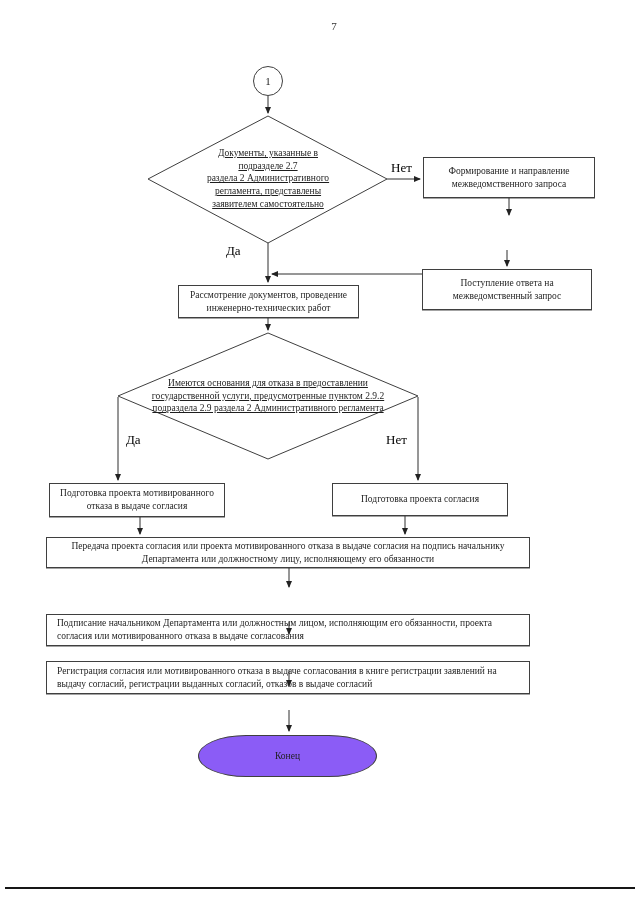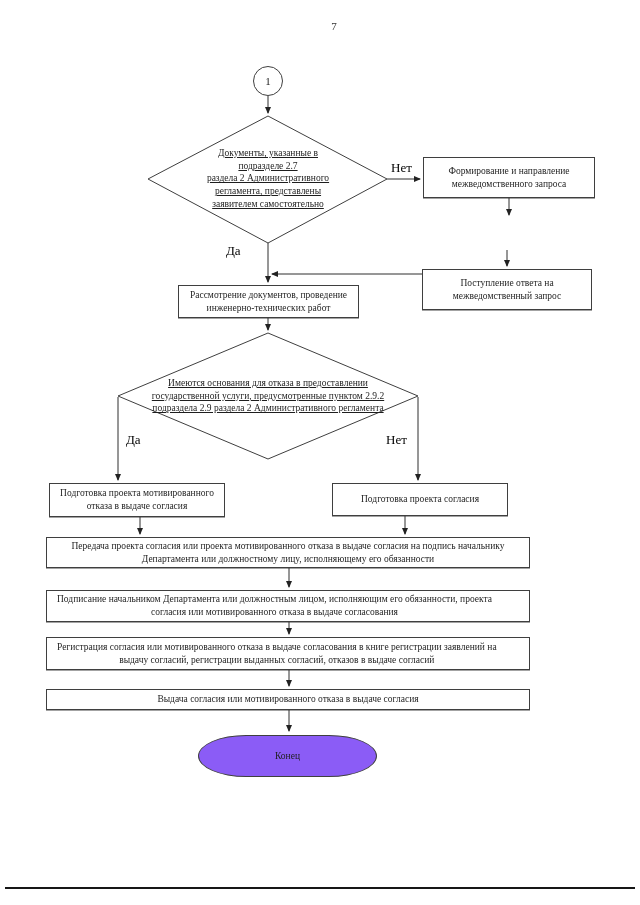--- a/index.html
+++ b/index.html
@@ -16,21 +16,21 @@
   .node{
     position:absolute;box-sizing:border-box;
     border:1px solid #3f3f3f;
     display:flex;align-items:center;justify-content:center;
     text-align:center;white-space:pre-line;
     font-size:9.5px;line-height:1.32;color:#1e1e1e;
     padding:8px 6px;
     box-shadow:0 1px 0 rgba(50,50,50,.45);
     background:transparent;
   }
-  .node.left-text{justify-content:flex-start;text-align:center;padding-left:10px;padding-right:10px;}
+  .node.left-text{justify-content:flex-start;text-align:left;padding-left:10px;padding-right:10px;margin-top:24px;}
   .circle{
     position:absolute;left:253px;top:66px;width:30px;height:30px;
     border:1px solid #3f3f3f;border-radius:50%;
     display:flex;align-items:center;justify-content:center;
     font-size:11px;color:#1e1e1e;box-sizing:border-box;background:#fff;
   }
   .stadium{
     position:absolute;left:198px;top:735px;width:179px;height:42px;
     border:1px solid #3f3f3f;border-radius:55px / 24px;
     display:flex;align-items:center;justify-content:center;
@@ -110,19 +110,18 @@
   <div class="node" style="left:49px;top:483px;width:176px;height:34px;">Подготовка проекта мотивированного
 отказа в выдаче согласия</div>
   <div class="node" style="left:332px;top:483px;width:176px;height:33px;">Подготовка проекта согласия</div>
 
   <div class="node" style="left:46px;top:537px;width:484px;height:31px;">Передача проекта согласия или проекта мотивированного отказа в выдаче согласия на подпись начальнику
 Департамента или должностному лицу, исполняющему его обязанности</div>
   <div class="node left-text" style="left:46px;top:590px;width:484px;height:32px;">Подписание начальником Департамента или должностным лицом, исполняющим его обязанности, проекта
 согласия или мотивированного отказа в выдаче согласования</div>
   <div class="node left-text" style="left:46px;top:637px;width:484px;height:33px;">Регистрация  согласия или мотивированного отказа в выдаче согласования в книге регистрации заявлений на
 выдачу согласий, регистрации выданных согласий, отказов в выдаче согласий</div>
-  <div class="node" style="left:46px;top:689px;width:484px;height:21px;">Выдача согласия или мотивированного отказа в выдаче согласия</div>
 
   <div class="stadium">Конец</div>
 
   <div class="scan-line"></div>
 
 </div>
 
 </body></html>

